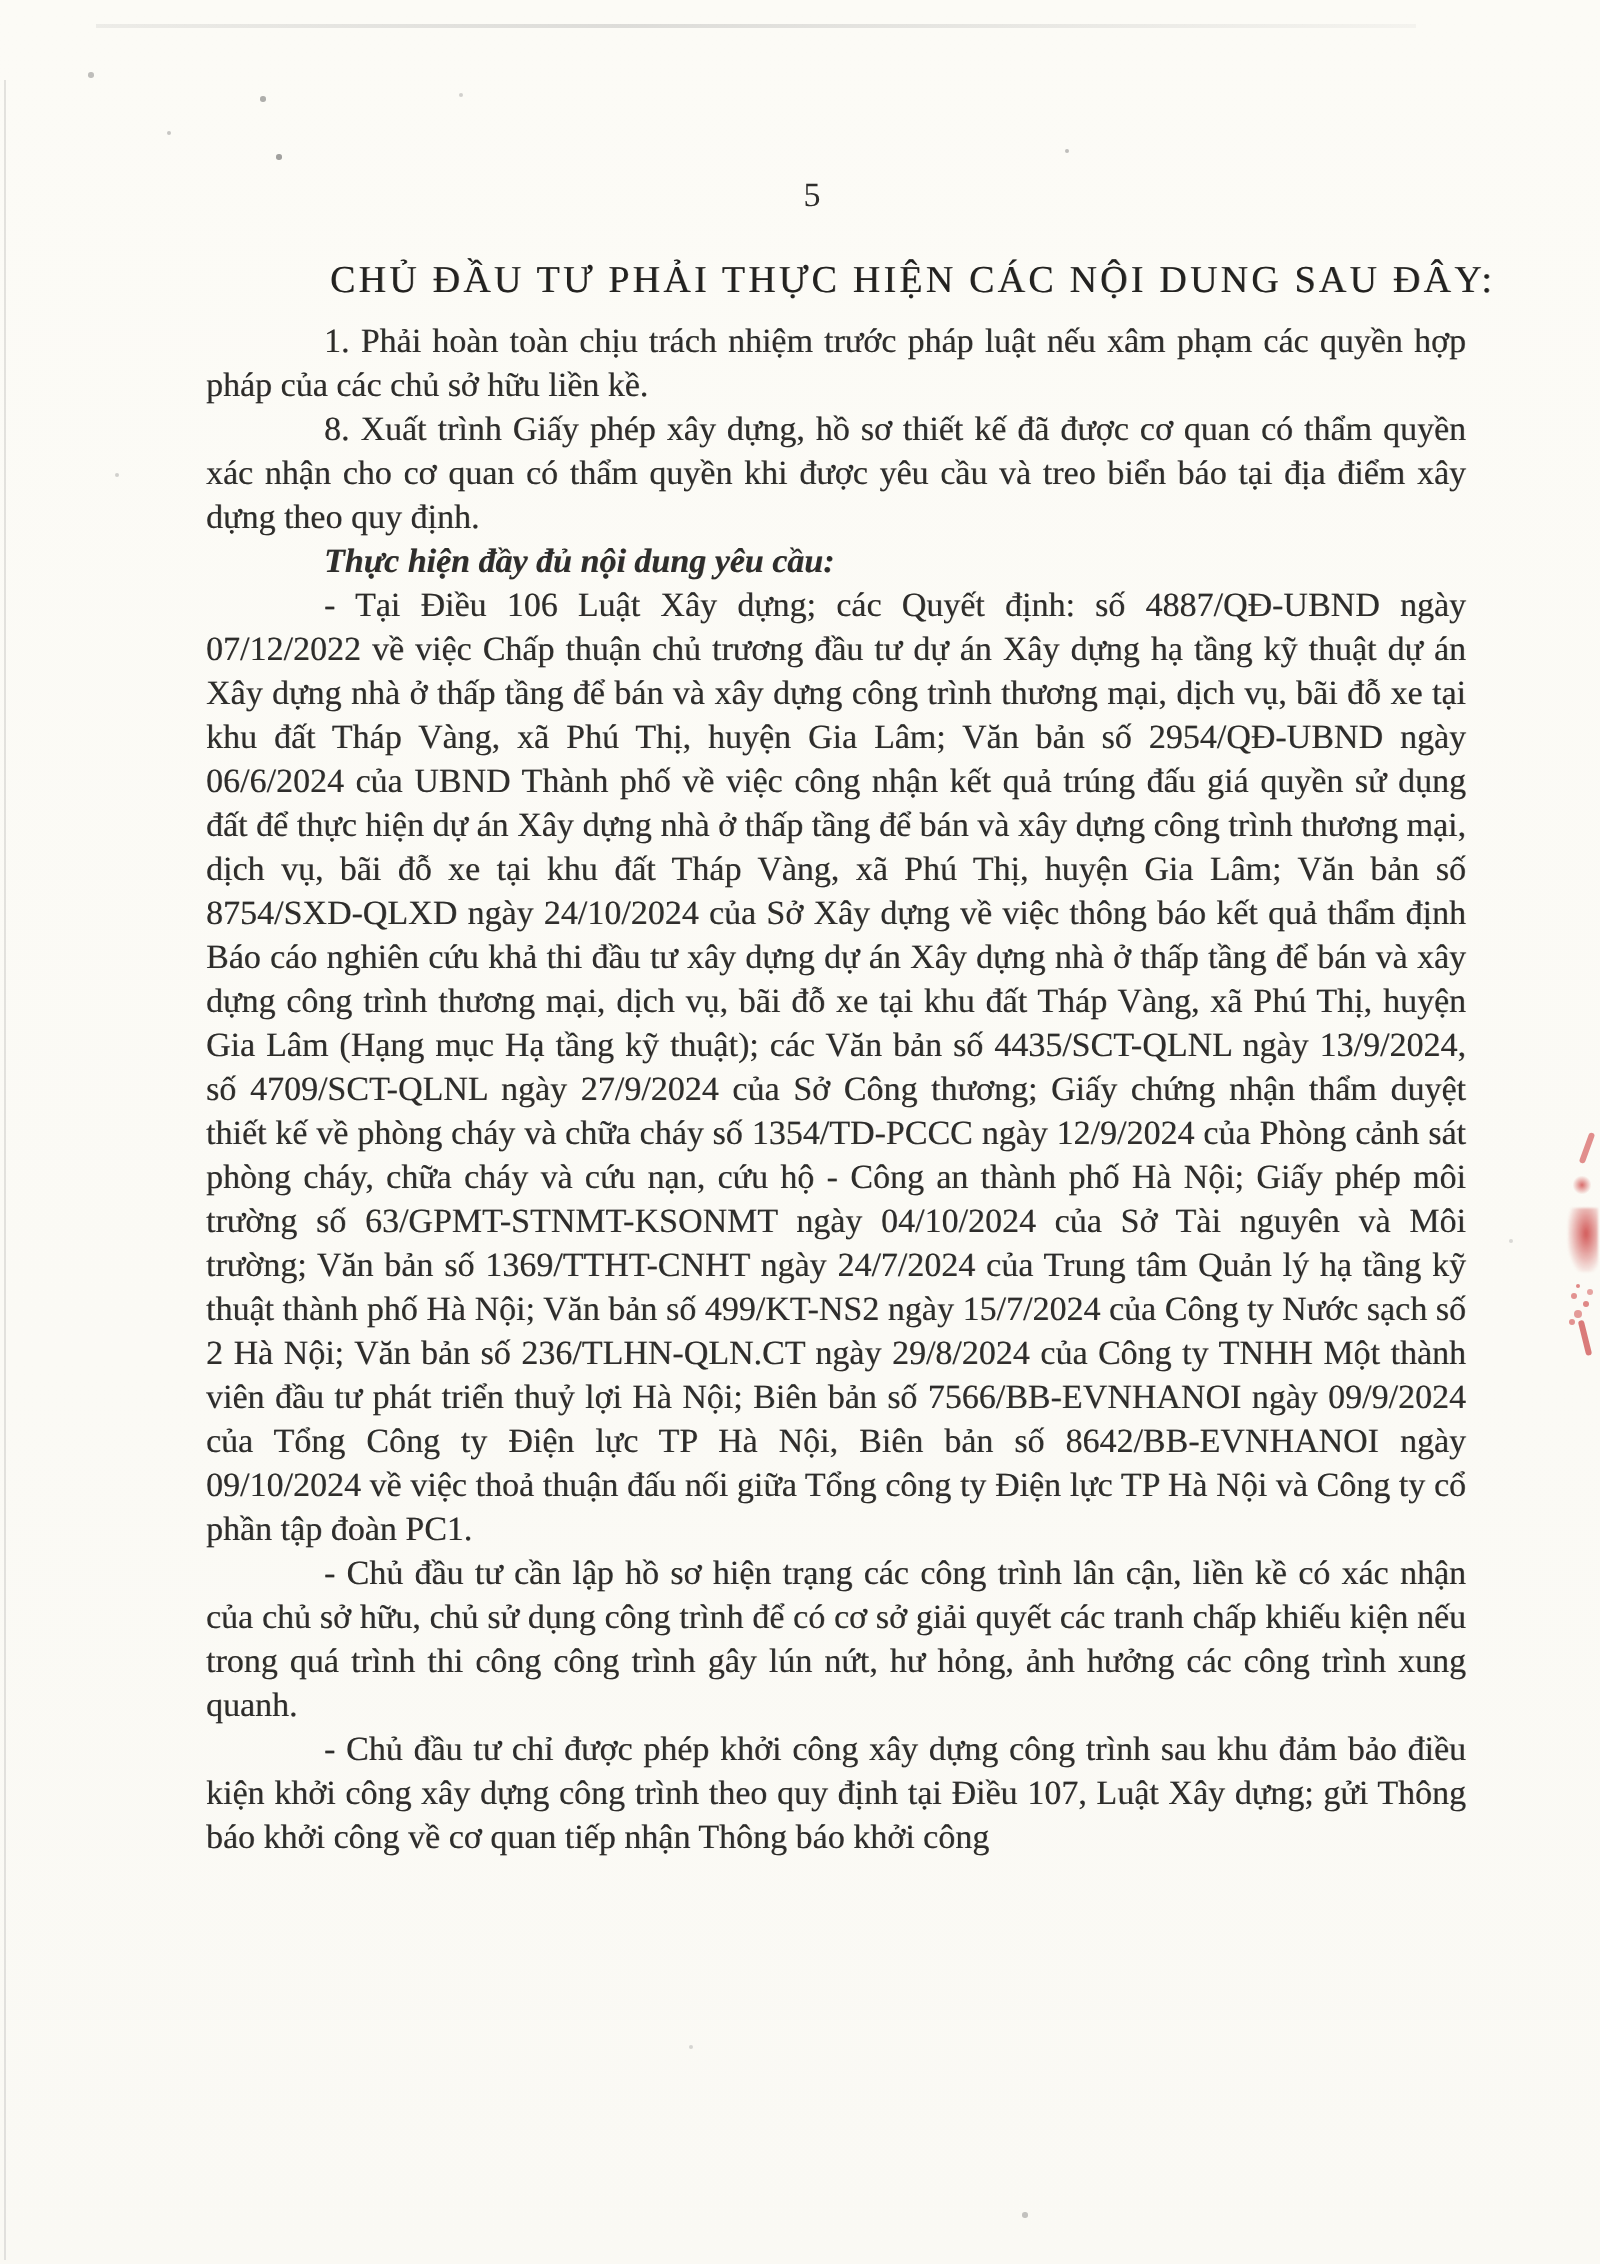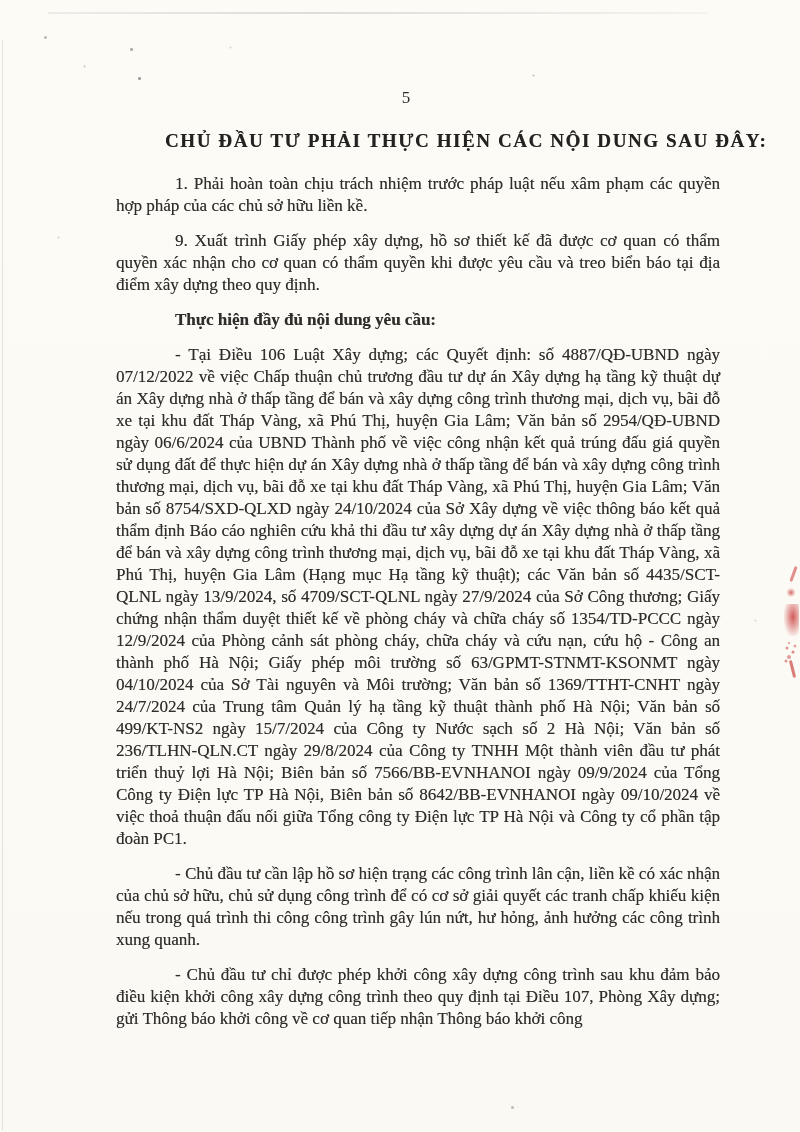--- a/index.html
+++ b/index.html
@@ -20,40 +20,41 @@
     left: 6px; top: 88px; width: 800px;
     text-align: center;
     font-size: 17px;
     color: #2e2d2b;
   }
   .doc-heading {
     position: absolute;
     left: 165px; top: 130px;
     margin: 0;
     font-size: 19px;
-    font-weight: bold;
+    font-weight: normal;
     letter-spacing: 1.6px;
     white-space: nowrap;
     color: #232220;
     text-shadow: 0.3px 0 0 rgba(35,34,32,0.55);
   }
   .doc-body {
     position: absolute;
     left: 103px; top: 160px; width: 630px;
     font-size: 17px;
     line-height: 22px;
     text-align: justify;
     text-shadow: 0.25px 0 0 rgba(46,45,43,0.5);
   }
   .doc-body p {
-    margin: 13px;
+    margin: 0;
     text-indent: 59px;
   }
   .doc-body p.emph {
     font-weight: bold;
+    font-style: italic;
   }
   
   .edge-top {
     position: absolute; left: 48px; top: 12px; width: 660px; height: 2px;
     background: linear-gradient(to right, rgba(150,150,150,0.15), rgba(150,150,150,0.3) 40%, rgba(150,150,150,0.08));
   }
   .edge-left {
     position: absolute; left: 2px; top: 40px; width: 1px; height: 1090px;
     background: rgba(150,150,150,0.25);
   }
@@ -117,25 +118,25 @@
   <div class="edge-top"></div>
   <div class="edge-left"></div>
   <div class="specks"></div>
 
   <div class="page-number">5</div>
 
   <h1 class="doc-heading">CHỦ ĐẦU TƯ PHẢI THỰC HIỆN CÁC NỘI DUNG SAU ĐÂY:</h1>
 
   <div class="doc-body">
     <p>1. Phải hoàn toàn chịu trách nhiệm trước pháp luật nếu xâm phạm các quyền hợp pháp của các chủ sở hữu liền kề.</p>
-    <p>9. Xuất trình Giấy phép xây dựng, hồ sơ thiết kế đã được cơ quan có thẩm quyền xác nhận cho cơ quan có thẩm quyền khi được yêu cầu và treo biển báo tại địa điểm xây dựng theo quy định.</p>
+    <p>8. Xuất trình Giấy phép xây dựng, hồ sơ thiết kế đã được cơ quan có thẩm quyền xác nhận cho cơ quan có thẩm quyền khi được yêu cầu và treo biển báo tại địa điểm xây dựng theo quy định.</p>
     <p class="emph">Thực hiện đầy đủ nội dung yêu cầu:</p>
     <p>- Tại Điều 106 Luật Xây dựng; các Quyết định: số 4887/QĐ-UBND ngày 07/12/2022 về việc Chấp thuận chủ trương đầu tư dự án Xây dựng hạ tầng kỹ thuật dự án Xây dựng nhà ở thấp tầng để bán và xây dựng công trình thương mại, dịch vụ, bãi đỗ xe tại khu đất Tháp Vàng, xã Phú Thị, huyện Gia Lâm; Văn bản số 2954/QĐ-UBND ngày 06/6/2024 của UBND Thành phố về việc công nhận kết quả trúng đấu giá quyền sử dụng đất để thực hiện dự án Xây dựng nhà ở thấp tầng để bán và xây dựng công trình thương mại, dịch vụ, bãi đỗ xe tại khu đất Tháp Vàng, xã Phú Thị, huyện Gia Lâm; Văn bản số 8754/SXD-QLXD ngày 24/10/2024 của Sở Xây dựng về việc thông báo kết quả thẩm định Báo cáo nghiên cứu khả thi đầu tư xây dựng dự án Xây dựng nhà ở thấp tầng để bán và xây dựng công trình thương mại, dịch vụ, bãi đỗ xe tại khu đất Tháp Vàng, xã Phú Thị, huyện Gia Lâm (Hạng mục Hạ tầng kỹ thuật); các Văn bản số 4435/SCT-QLNL ngày 13/9/2024, số 4709/SCT-QLNL ngày 27/9/2024 của Sở Công thương; Giấy chứng nhận thẩm duyệt thiết kế về phòng cháy và chữa cháy số 1354/TD-PCCC ngày 12/9/2024 của Phòng cảnh sát phòng cháy, chữa cháy và cứu nạn, cứu hộ - Công an thành phố Hà Nội; Giấy phép môi trường số 63/GPMT-STNMT-KSONMT ngày 04/10/2024 của Sở Tài nguyên và Môi trường; Văn bản số 1369/TTHT-CNHT ngày 24/7/2024 của Trung tâm Quản lý hạ tầng kỹ thuật thành phố Hà Nội; Văn bản số 499/KT-NS2 ngày 15/7/2024 của Công ty Nước sạch số 2 Hà Nội; Văn bản số 236/TLHN-QLN.CT ngày 29/8/2024 của Công ty TNHH Một thành viên đầu tư phát triển thuỷ lợi Hà Nội; Biên bản số 7566/BB-EVNHANOI ngày 09/9/2024 của Tổng Công ty Điện lực TP Hà Nội, Biên bản số 8642/BB-EVNHANOI ngày 09/10/2024 về việc thoả thuận đấu nối giữa Tổng công ty Điện lực TP Hà Nội và Công ty cổ phần tập đoàn PC1.</p>
     <p>- Chủ đầu tư cần lập hồ sơ hiện trạng các công trình lân cận, liền kề có xác nhận của chủ sở hữu, chủ sử dụng công trình để có cơ sở giải quyết các tranh chấp khiếu kiện nếu trong quá trình thi công công trình gây lún nứt, hư hỏng, ảnh hưởng các công trình xung quanh.</p>
-    <p>- Chủ đầu tư chỉ được phép khởi công xây dựng công trình sau khu đảm bảo điều kiện khởi công xây dựng công trình theo quy định tại Điều 107, Phòng Xây dựng; gửi Thông báo khởi công về cơ quan tiếp nhận Thông báo khởi công</p>
+    <p>- Chủ đầu tư chỉ được phép khởi công xây dựng công trình sau khu đảm bảo điều kiện khởi công xây dựng công trình theo quy định tại Điều 107, Luật Xây dựng; gửi Thông báo khởi công về cơ quan tiếp nhận Thông báo khởi công</p>
   </div>
 
   <div class="stain">
     <span class="s1"></span>
     <span class="s2"></span>
     <span class="s3"></span>
     <span class="s4"></span>
     <span class="s5"></span>
   </div>
 

